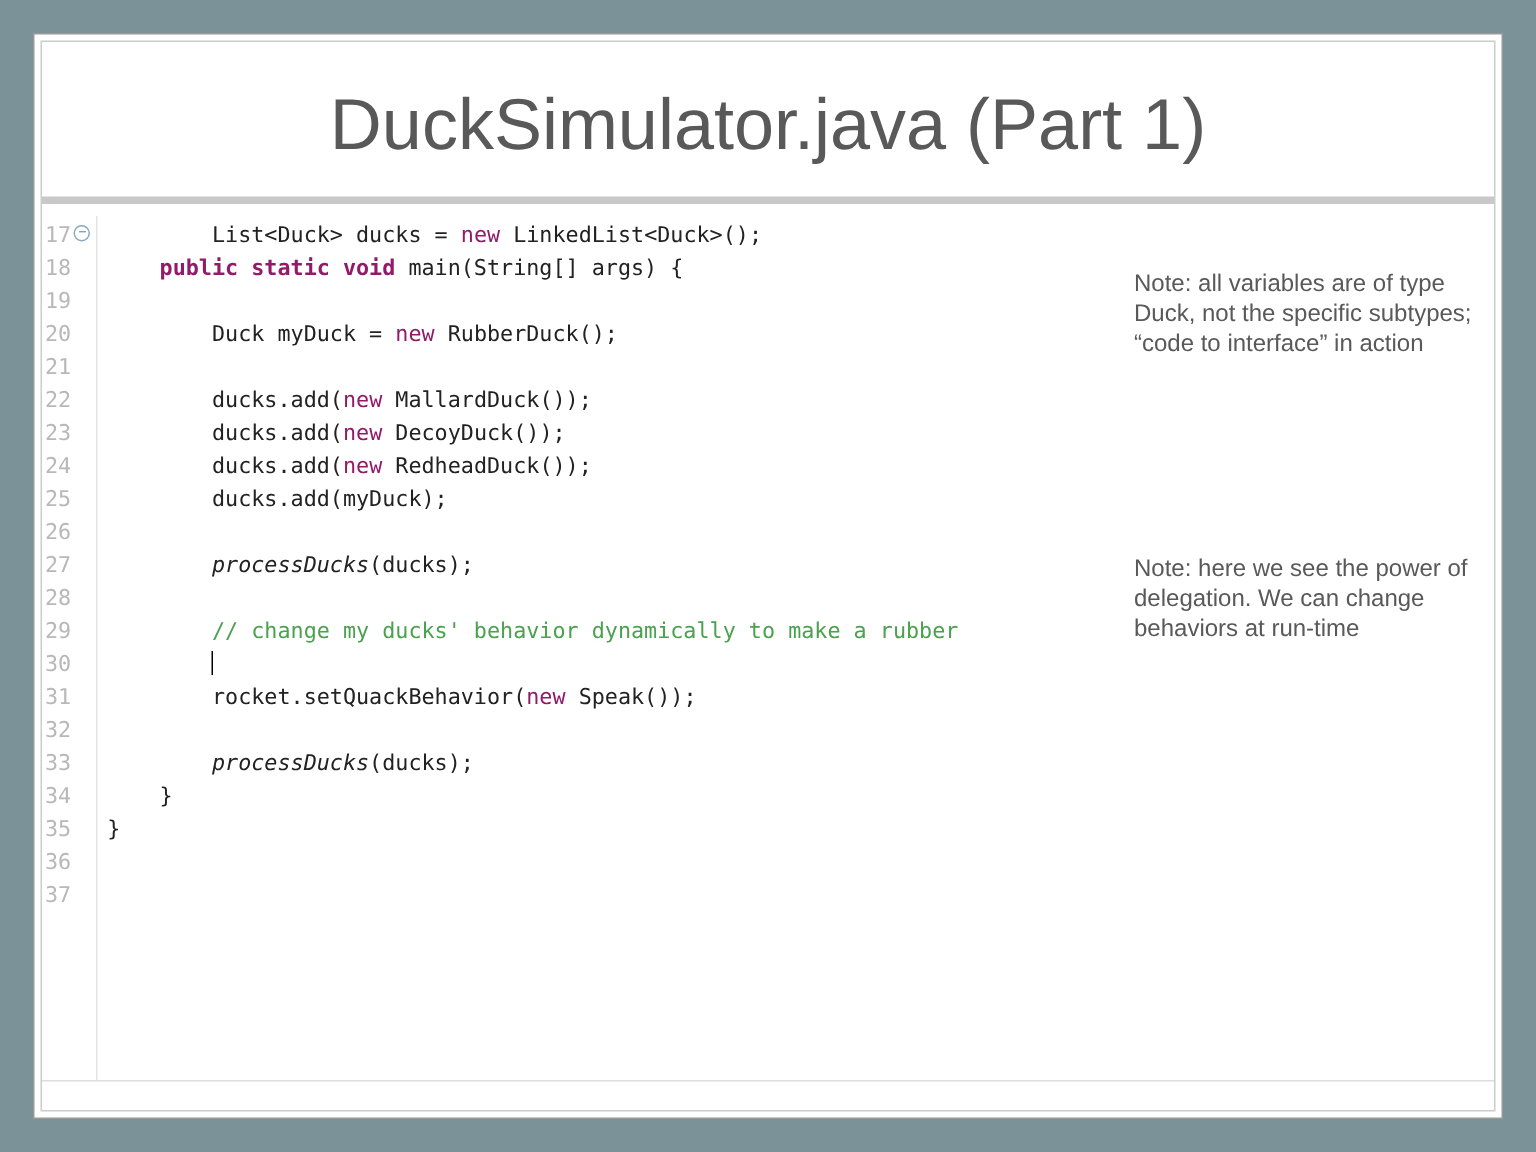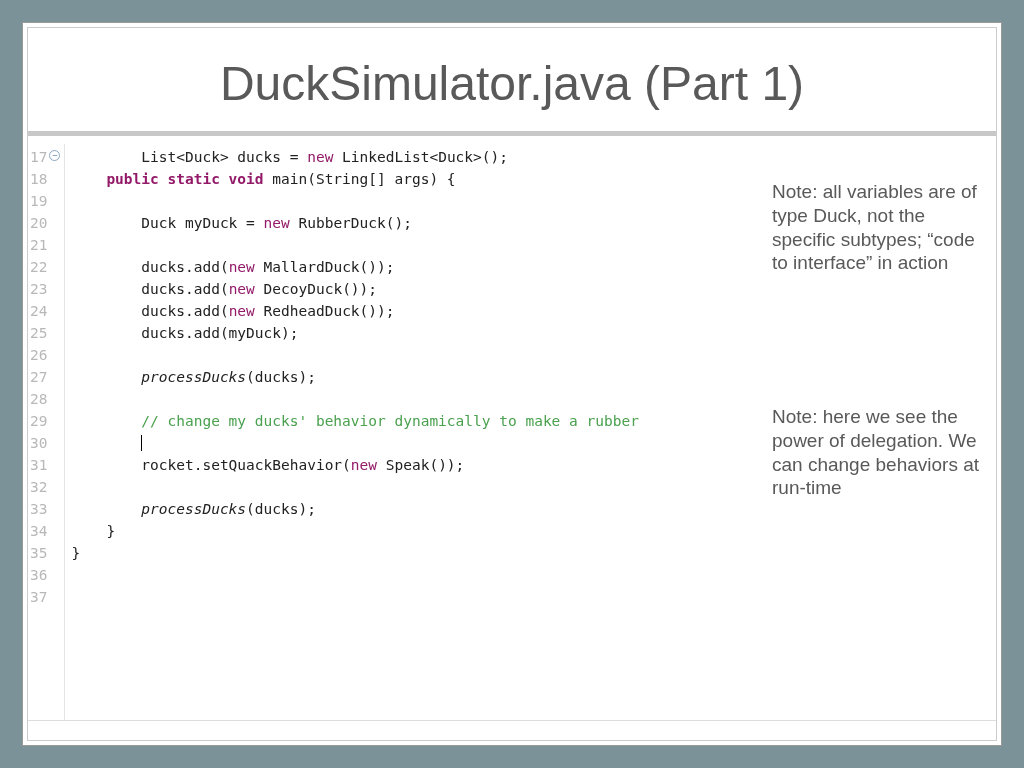--- a/index.html
+++ b/index.html
@@ -38,21 +38,20 @@
   }
   .divider {
     height: 5px;
     background: #c8c8c8;
     margin: 0 0 8px 0;
   }
   .content {
     display: flex;
     flex: 1;
     overflow: hidden;
-    gap: 16px;
   }
   .code-pane {
     flex: 0 0 716px;
     display: flex;
     font-family: Monaco, Consolas, monospace;
     font-size: 14.5px;
     line-height: 22px;
     position: relative;
   }
   .gutter {
@@ -99,21 +98,21 @@
     width: 1px;
     height: 16px;
     background: #000;
     vertical-align: middle;
     margin-bottom: 2px;
   }
   .notes {
     flex: 1;
     padding: 36px 6px 0 12px;
     color: #595959;
-    font-size: 19px;
+    font-size: 16px;
     line-height: 1.25;
     display: flex;
     flex-direction: column;
   }
   .note1 { margin-bottom: 130px; }
   .footer-line {
     border-top: 1px solid #ddd;
     height: 20px;
     margin-top: auto;
   }

